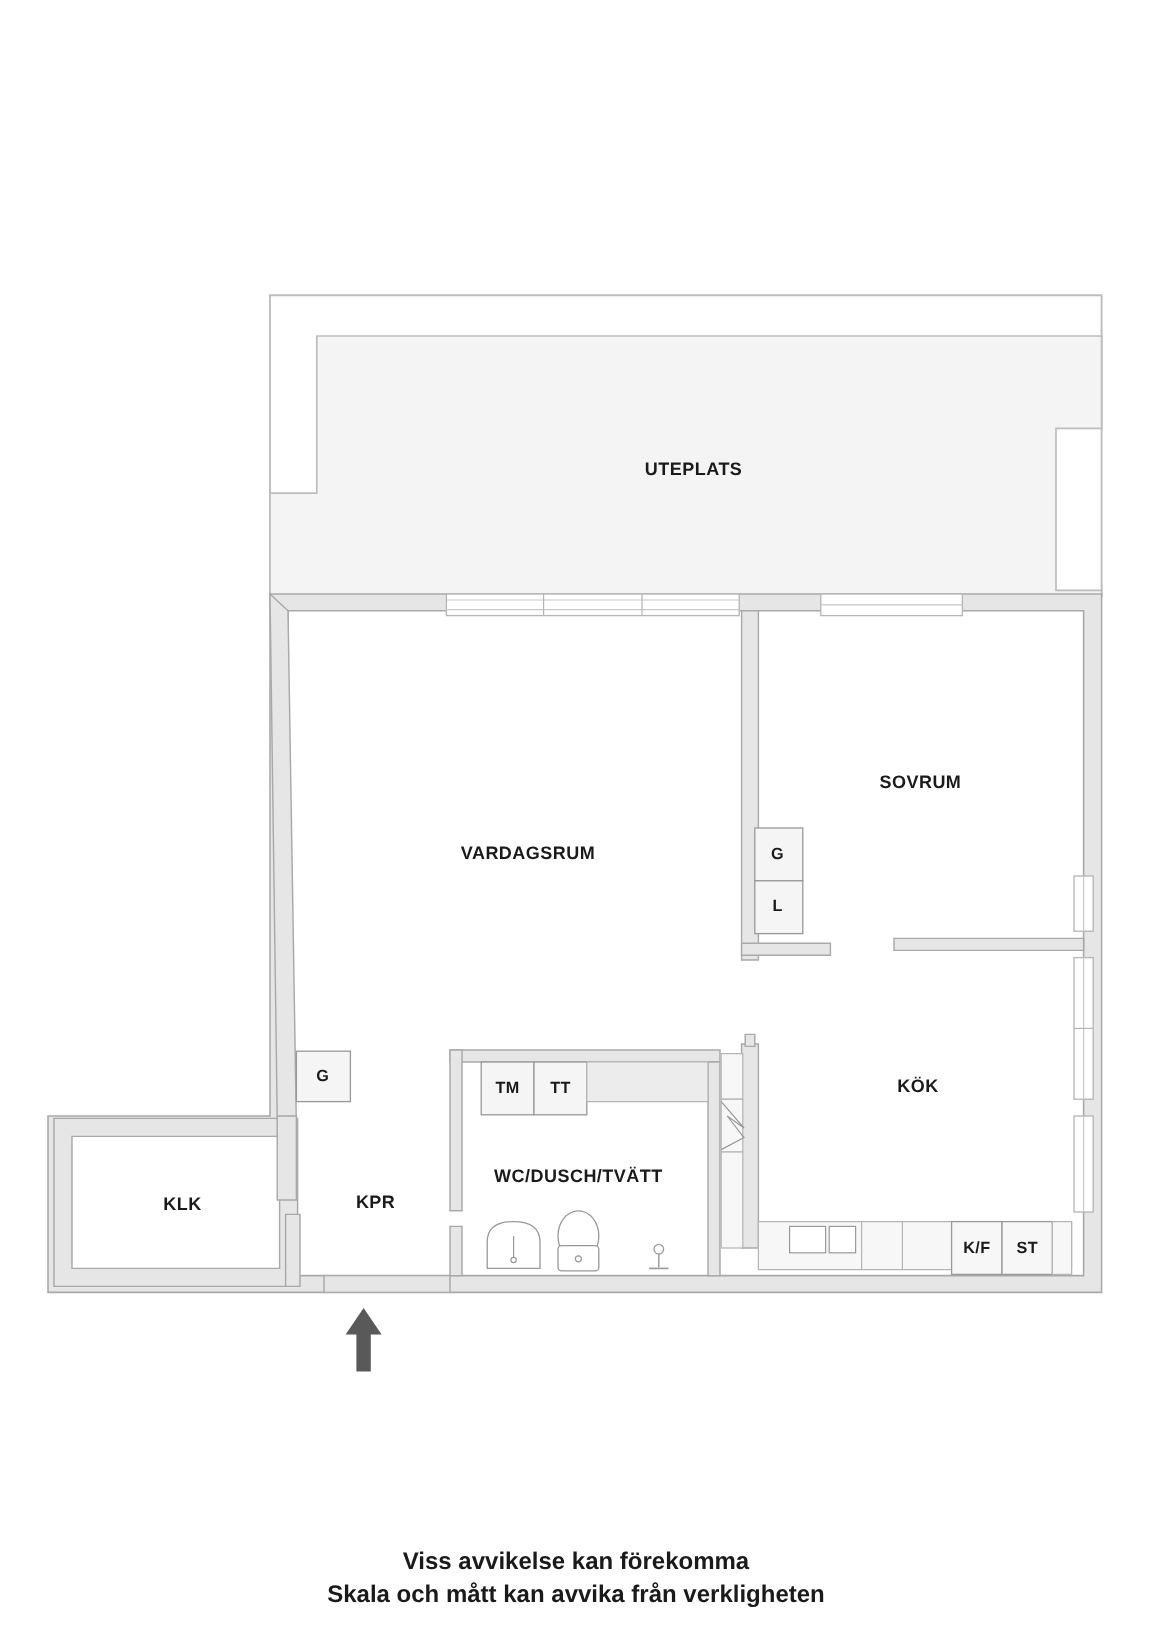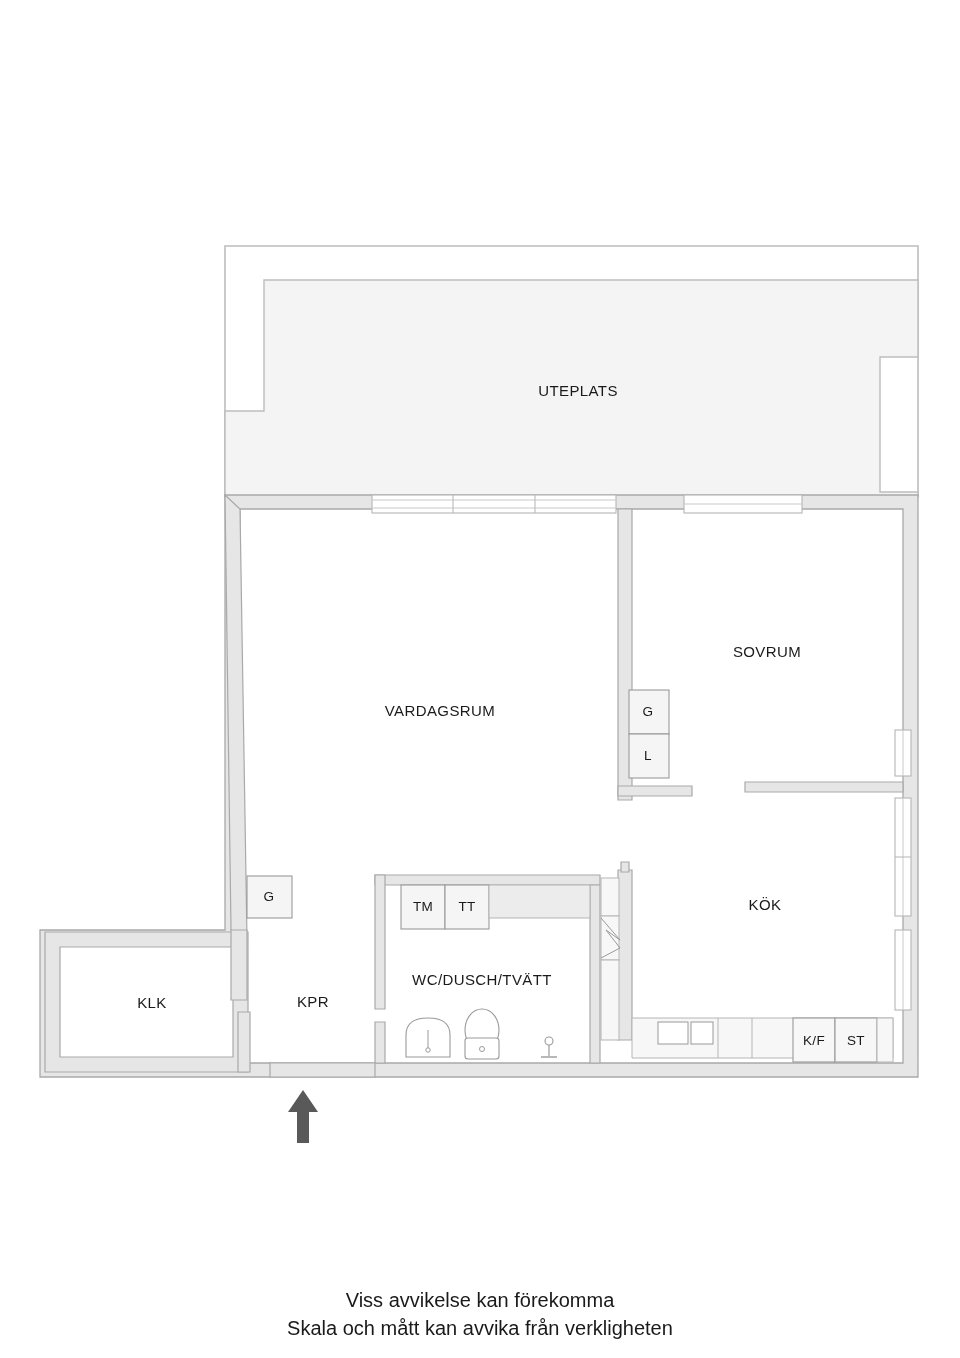--- a/index.html
+++ b/index.html
@@ -13,20 +13,21 @@
     position: relative;
     font-family: "Liberation Sans", sans-serif;
     overflow: hidden;
   }
   #floorplan-root {
     position: absolute;
     left: 0;
     top: 0;
     width: 960px;
     height: 1358px;
+    font-weight: bold;
   }
   svg.plan {
     display: block;
     width: 960px;
     height: 1358px;
   }
   .room-label {
     font-family: "Liberation Sans", sans-serif;
     font-size: 15px;
     fill: #1a1a1a;

